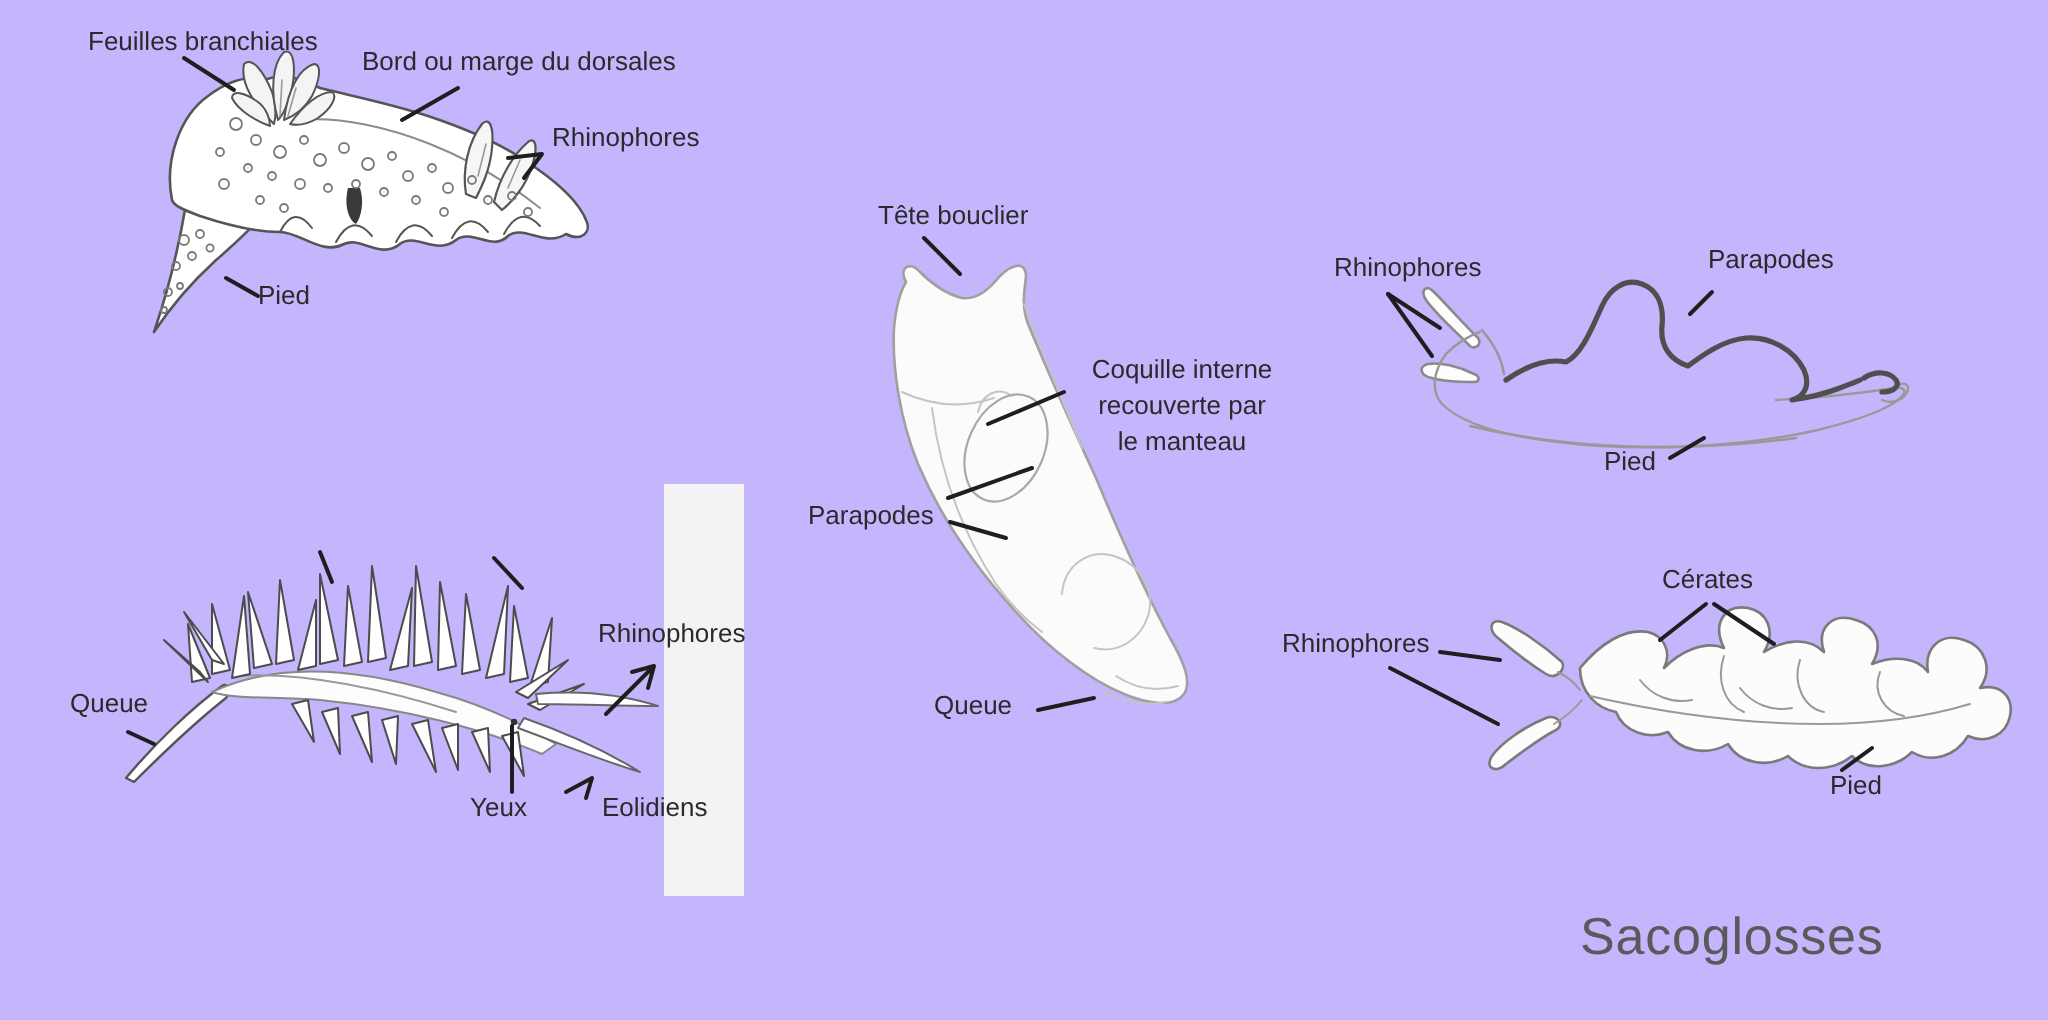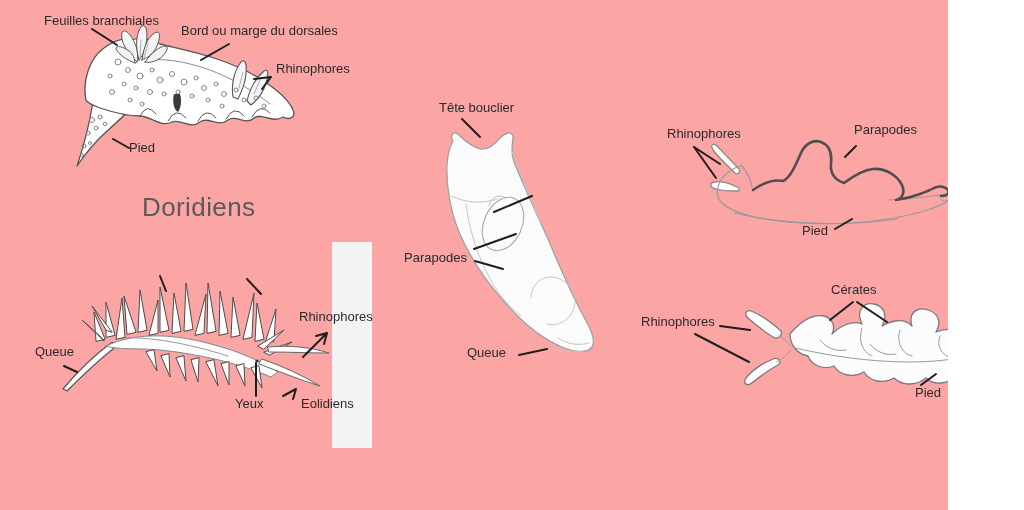--- a/index.html
+++ b/index.html
@@ -1,16 +1,16 @@
 <!DOCTYPE html>
 <html><head>
 <meta charset="utf-8">
 <style>
   html,body{margin:0;padding:0;background:#fff;}
-  .canvas{position:relative;width:948px;height:510px;background:#fca5a5;overflow:hidden;
+  .canvas{position:relative;width:1024px;height:510px;background:#c4b5fd;overflow:hidden;
           font-family:"Liberation Sans",sans-serif;}
   .canvas svg{position:absolute;left:0;top:0;}
   .lbl{position:absolute;font-size:13px;color:#2a2a2a;line-height:1.15;white-space:nowrap;}
   .lbl.center{text-align:center;white-space:normal;line-height:18px;}
   .ttl{position:absolute;font-size:26px;color:#5a5a5b;letter-spacing:0.4px;white-space:nowrap;}
 </style>
 </head>
 <body>
 
 <div class="canvas">
@@ -227,31 +227,36 @@
         <line x1="695" y1="334" x2="749" y2="362"></line>
         <line x1="921" y1="385" x2="936" y2="374"></line>
       </g>
     </g>
   </svg>
 
   <div class="lbl" style="left:44px;top:14px">Feuilles branchiales</div>
   <div class="lbl" style="left:181px;top:24px">Bord ou marge du dorsales</div>
   <div class="lbl" style="left:276px;top:62px">Rhinophores</div>
   <div class="lbl" style="left:129px;top:141px">Pied</div>
-  <div class="ttl" style="left:142px;top:192px">Doridiens</div>
 
   <div class="lbl" style="left:35px;top:345px">Queue</div>
   <div class="lbl" style="left:299px;top:310px">Rhinophores</div>
   <div class="lbl" style="left:235px;top:397px">Yeux</div>
   <div class="lbl" style="left:301px;top:397px">Eolidiens</div>
 
   <div class="lbl" style="left:439px;top:101px">Tête bouclier</div>
+  <div class="lbl center" style="left:528px;top:176px;width:126px">
+    <div>Coquille interne</div>
+    <div>recouverte par</div>
+    <div>le manteau</div>
+  </div>
   <div class="lbl" style="left:404px;top:251px">Parapodes</div>
   <div class="lbl" style="left:467px;top:346px">Queue</div>
 
   <div class="lbl" style="left:667px;top:127px">Rhinophores</div>
   <div class="lbl" style="left:854px;top:123px">Parapodes</div>
   <div class="lbl" style="left:802px;top:224px">Pied</div>
   <div class="lbl" style="left:831px;top:283px">Cérates</div>
   <div class="lbl" style="left:641px;top:315px">Rhinophores</div>
   <div class="lbl" style="left:915px;top:386px">Pied</div>
+  <div class="ttl" style="left:790px;top:453px">Sacoglosses</div>
 
 </div>
 
 </body></html>

